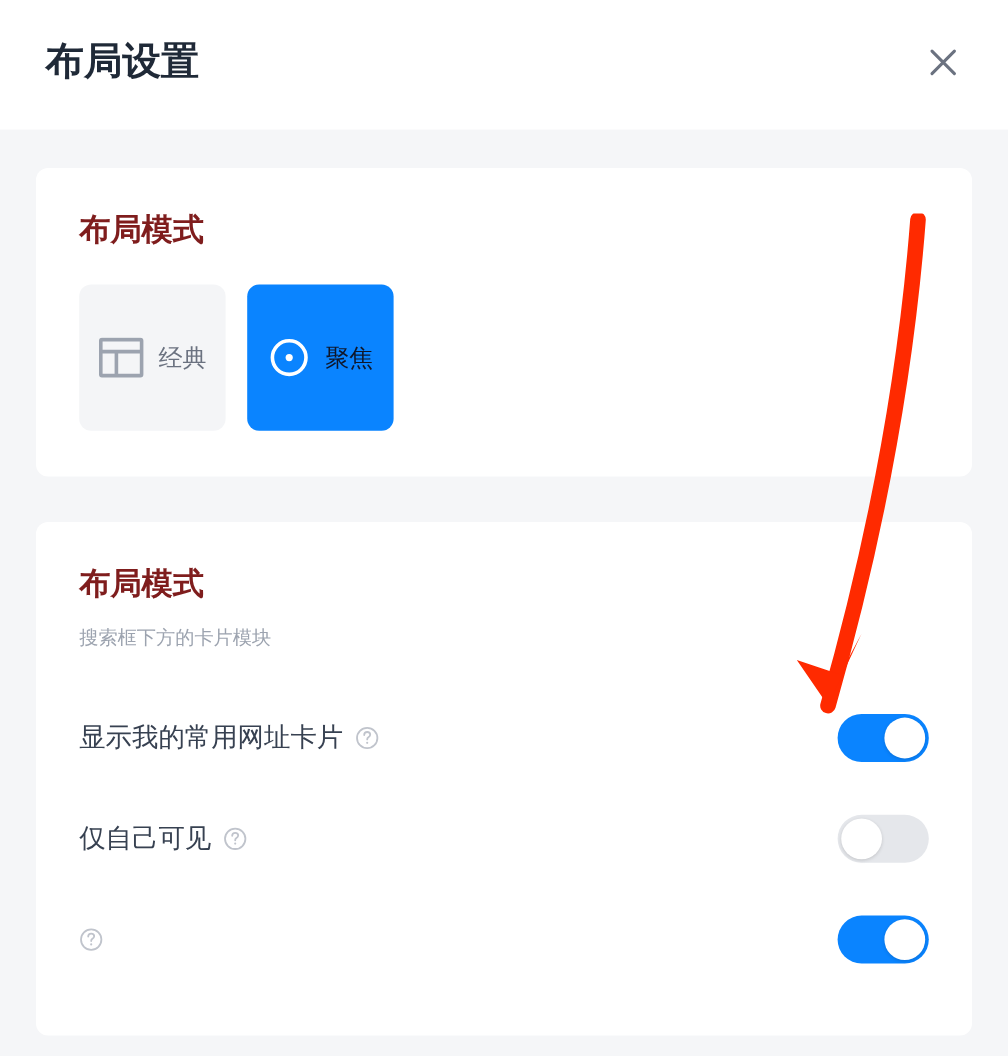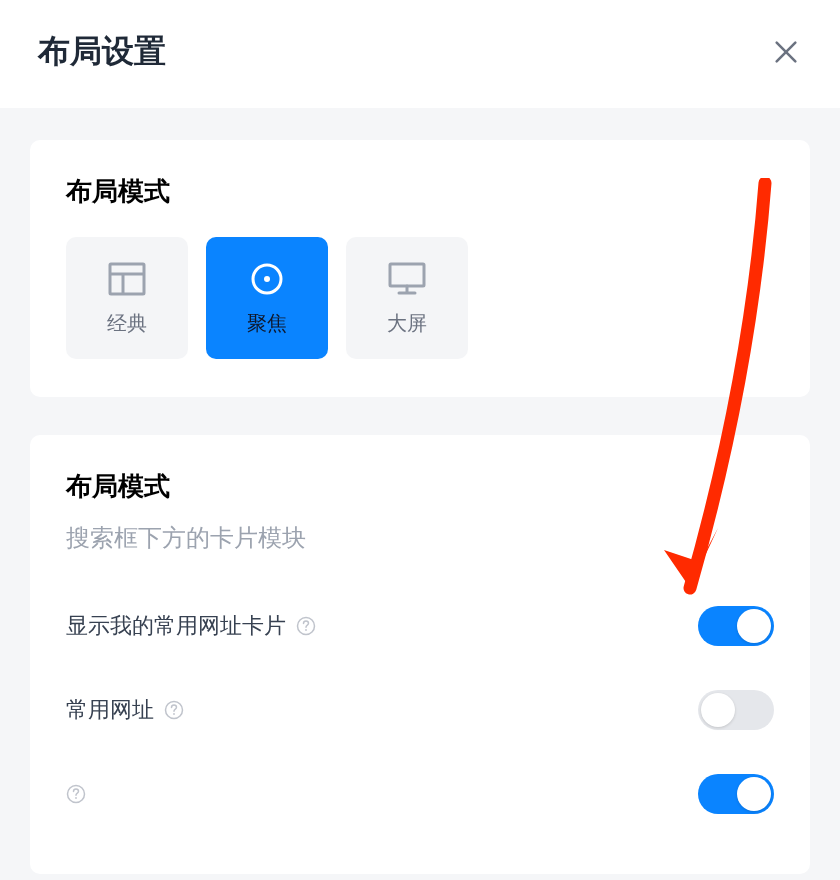--- a/index.html
+++ b/index.html
@@ -45,40 +45,40 @@
     }
     .panel {
       background: #fff;
       border-radius: 10px;
       padding: 34px 36px 38px 36px;
       margin-bottom: 38px;
     }
     .panel-title {
       font-size: 26px;
       font-weight: 600;
-      color: #000000;
+      color: #7f1d1d;
       margin-bottom: 28px;
     }
     .panel-subtitle {
-      font-size: 24px;
+      font-size: 16px;
       color: #9ca3af;
       margin-top: -10px;
       margin-bottom: 30px;
     }
     .layout-options {
       display: flex;
       gap: 18px;
     }
     .layout-card {
       width: 122px;
       height: 122px;
       border-radius: 10px;
       background: #f4f5f7;
       display: flex;
-      flex-direction: column;
+      flex-direction: row;
       align-items: center;
       justify-content: center;
       gap: 12px;
       cursor: pointer;
     }
     .layout-card.active {
       background: #0a84ff;
       color: #fff;
     }
     .layout-card.active .layout-label {
@@ -190,30 +190,20 @@
       <div class="layout-card active">
         <div class="layout-icon">
           <svg width="36" height="36" viewBox="0 0 36 36" fill="none" stroke="#fff" stroke-width="3">
             <circle cx="18" cy="18" r="14"></circle>
             <circle cx="18" cy="18" r="3" fill="#fff" stroke="none"></circle>
           </svg>
         </div>
         <div class="layout-label">聚焦</div>
       </div>
 
-      <div class="layout-card">
-        <div class="layout-icon">
-          <svg width="40" height="36" viewBox="0 0 40 36" fill="none" stroke="#9ca3af" stroke-width="3" stroke-linecap="round">
-            <rect x="3" y="3" width="34" height="22" rx="1"></rect>
-            <line x1="20" y1="25" x2="20" y2="31"></line>
-            <line x1="12" y1="32" x2="28" y2="32"></line>
-          </svg>
-        </div>
-        <div class="layout-label">大屏</div>
-      </div>
 
     </div>
   </div>
 
   <div class="panel">
     <div class="panel-title">布局模式</div>
     <div class="panel-subtitle">搜索框下方的卡片模块</div>
 
     <div class="setting-row">
       <div class="setting-label-wrap">
@@ -226,21 +216,21 @@
           </svg>
         </span>
       </div>
       <div class="toggle on">
         <div class="toggle-knob"></div>
       </div>
     </div>
 
     <div class="setting-row">
       <div class="setting-label-wrap">
-        <span class="setting-label">常用网址</span>
+        <span class="setting-label">仅自己可见</span>
         <span class="help-icon">
           <svg viewBox="0 0 20 20" fill="none" stroke="currentColor" stroke-width="1.5">
             <circle cx="10" cy="10" r="8.5"></circle>
             <path d="M7.5 7.5 C7.5 6 8.6 5 10 5 C11.4 5 12.5 6 12.5 7.3 C12.5 8.4 11.7 9 10.8 9.6 C10.2 10 10 10.4 10 11.2" stroke-linecap="round"></path>
             <circle cx="10" cy="14" r="0.9" fill="currentColor" stroke="none"></circle>
           </svg>
         </span>
       </div>
       <div class="toggle off">
         <div class="toggle-knob"></div>

